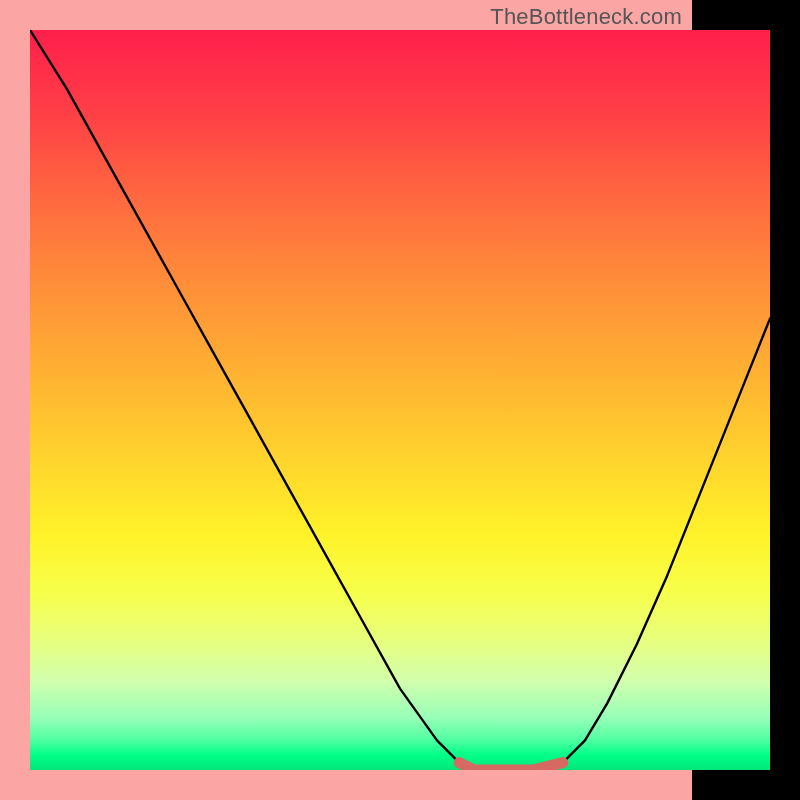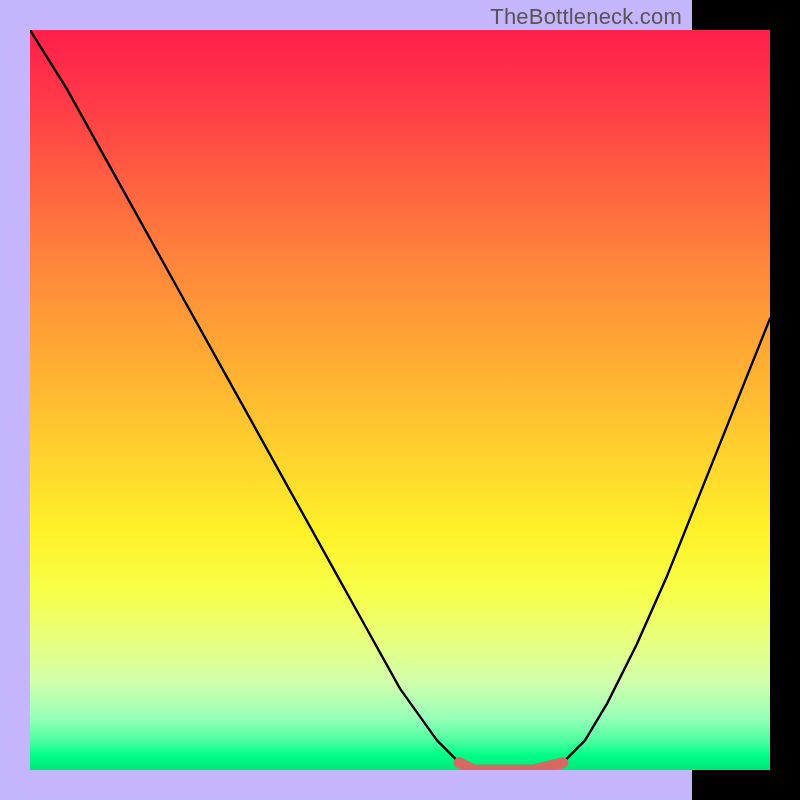--- a/index.html
+++ b/index.html
@@ -8,21 +8,21 @@
     width: 800px;
     height: 800px;
     overflow: hidden;
     background: #000;
     font-family: Arial, Helvetica, sans-serif;
   }
   .frame {
     position: relative;
     width: 692px;
     height: 800px;
-    background: #c4b5fd;
+    background: #fca5a5;
   }
   .plot-area {
     position: absolute;
     left: 30px;
     top: 30px;
     width: 740px;
     height: 740px;
     overflow: hidden;
     background: linear-gradient(to bottom,
       #ff1f4b 0%,

